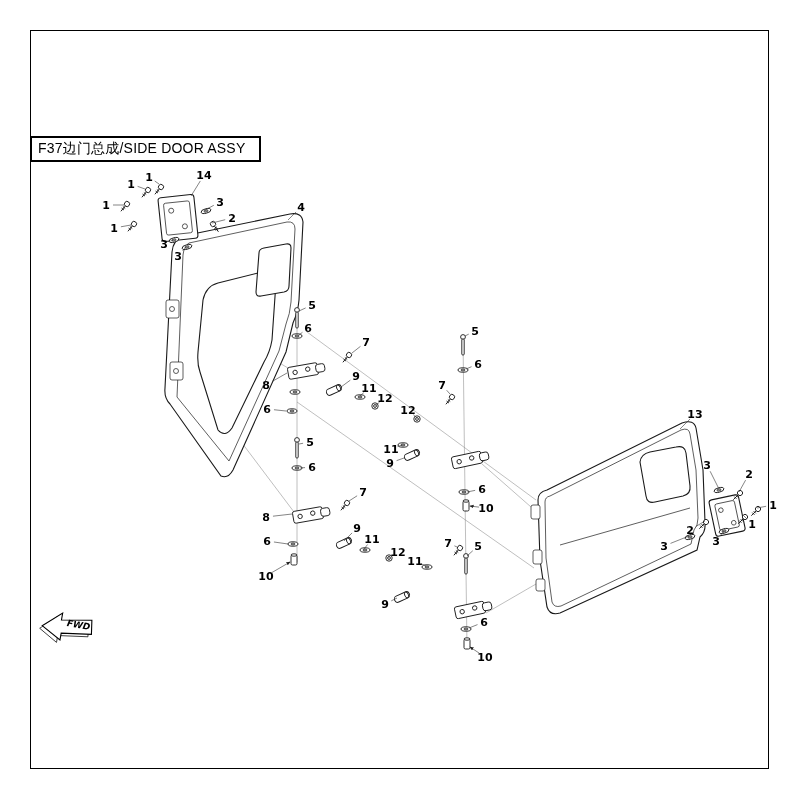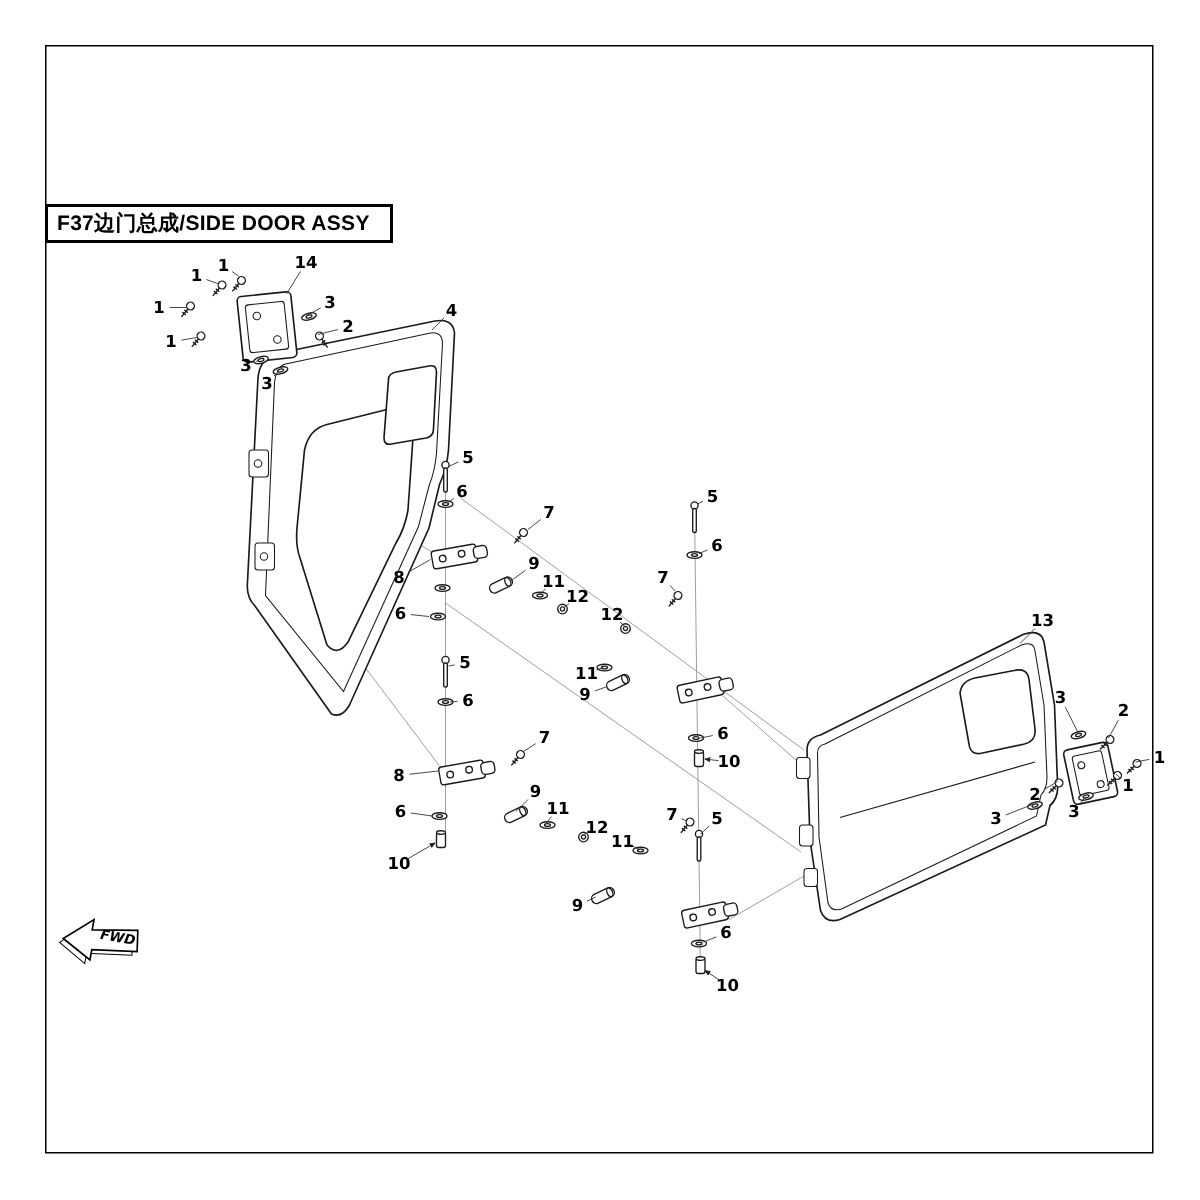--- a/index.html
+++ b/index.html
@@ -1,20 +1,20 @@
 <!DOCTYPE html>
 <html><head>
 <meta charset="utf-8">
 <style>
   *{margin:0;padding:0;box-sizing:border-box}
   html,body{width:800px;height:800px;background:#ffffff;position:relative;overflow:hidden;
     font-family:"Liberation Sans","DejaVu Sans",sans-serif}
   .frame{position:absolute;left:30px;top:30px;width:739px;height:739px;border:1px solid #000}
   .title-box{position:absolute;left:30px;top:136px;border:2px solid #000;background:#fff;
-    padding:2px 14px 2px 6px;font-size:14px;font-weight:bold;letter-spacing:.2px;z-index:3}
+    padding:2px 14px 2px 6px;font-size:14px;font-weight:normal;letter-spacing:.2px;z-index:3}
   svg#diagram{position:absolute;left:0;top:0;z-index:2}
   .lite line{stroke:#8a8a8a;stroke-width:.55;fill:none}
   .part path,.part rect,.part circle,.part ellipse,.part line{fill:#fff;stroke:#1a1a1a;stroke-width:1.1}
   .part .thin{stroke-width:.7}
   .part line,.part .noline{fill:none}
   .hw use{fill:#fff;stroke:#1a1a1a;stroke-width:.9}
   .callout-num{font:bold 11px "DejaVu Sans",sans-serif;fill:#000;text-anchor:middle;dominant-baseline:central}
   .leader{stroke:#333;stroke-width:.6;fill:none}
   #fwd polygon{fill:#fff;stroke:#000;stroke-width:1.1}
   #fwd .shadow{fill:none;stroke:#000;stroke-width:.7}

